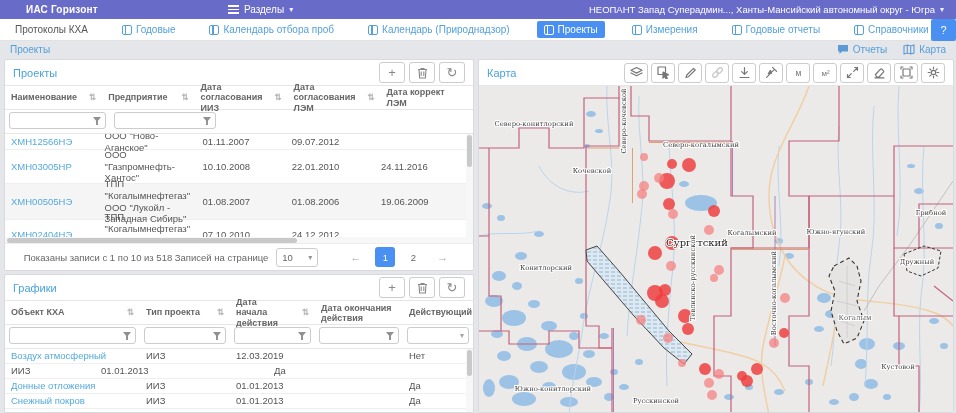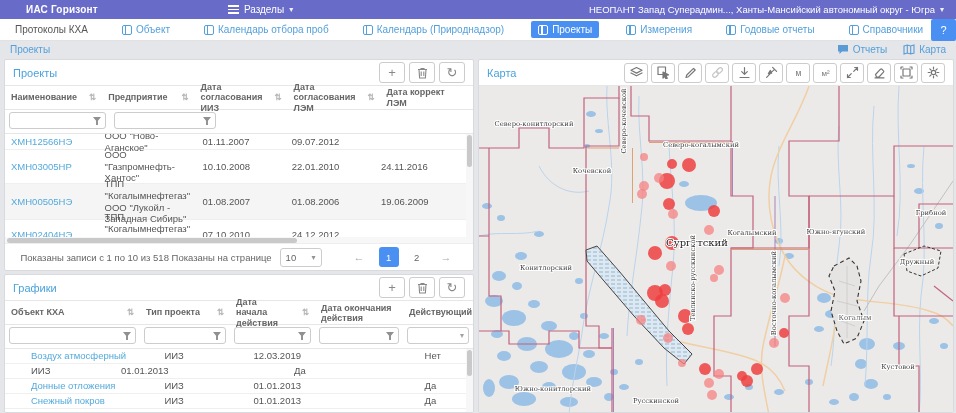--- a/index.html
+++ b/index.html
@@ -59,21 +59,21 @@
   .vscroll .vthumb { position:absolute; top:1px; left:1px; width:5px; height:32px; background:#c9c9c9; border-radius:3px; }
   .hscroll { height:7px; background:#f7f7f7; position:relative; border-bottom:1px solid #eee; }
   .hscroll .hthumb { position:absolute; top:1px; left:2px; height:5px; width:62%; background:#c9c9c9; border-radius:3px; }
 
   
   .pw0{width:105px;} .pw1{width:110px;} .pw2{width:100px;} .pw3{width:100px;} .pw4{width:110px;justify-content:flex-end;}
   .projects-body { height:103px; overflow:hidden; }
   
   .cw0{width:135px;} .cw1{width:90px;} .cw2{width:85px;} .cw3{width:88px;flex-direction:column;} .cw4{width:55px;}
   .charts-body { height:78px; overflow:hidden; }
-  .charts-body .trow { height:15px;padding-left:20px; }
+  .charts-body .trow { height:15px; }
 
   
   .pager { height:26px; display:flex; align-items:center; justify-content:center; gap:8px; font-size:9.5px; color:#666; }
   .psel { width:42px; height:19px; border:1px solid #ccc; border-radius:3px; display:flex; align-items:center; justify-content:space-between; padding:0 5px; cursor:pointer; margin-right:18px; }
   .psel .caret { color:#888; }
   .parrow { color:#aaa; font-size:11px; cursor:pointer; padding:0 6px; }
   .pnum { min-width:20px; height:20px; display:flex; align-items:center; justify-content:center; border-radius:3px; cursor:pointer; color:#666; }
   .pnum.active { background:#4a90f2; color:#fff; }
 
   
@@ -108,21 +108,21 @@
     <span class="caret">▾</span>
   </span>
 </div>
 
 <div class="tabsbar">
   <span class="tab plain">
       <span>Протоколы КХА</span>
     </span>
   <span class="tab">
       <span class="tbi"></span>
-      <span>Объект</span>
+      <span>Годовые</span>
     </span>
   <span class="tab">
       <span class="tbi"></span>
       <span>Календарь отбора проб</span>
     </span>
   <span class="tab">
       <span class="tbi"></span>
       <span>Календарь (Природнадзор)</span>
     </span>
   <span class="tab active">
@@ -244,21 +244,21 @@
           <span class="td pw4"></span>
         </div>
         <div class="vscroll">
             <span class="vthumb"></span>
           </div>
       </div>
       <div class="hscroll">
           <span class="hthumb"></span>
         </div>
       <div class="pager">
-        <span><span>Показаны записи с 1 по 10 из 518</span>&nbsp;<span>Показаны на странице</span></span>
+        <span><span>Показаны записи с 1 по 10 из 518</span>&nbsp;<span>Записей на странице</span></span>
         <span class="psel">
             <span>10</span>
             <span class="caret">▾</span>
           </span>
         <span class="parrow">←</span>
         <span class="pnum active">1</span>
         <span class="pnum">2</span>
         <span class="parrow">→</span>
       </div>
     </div>

